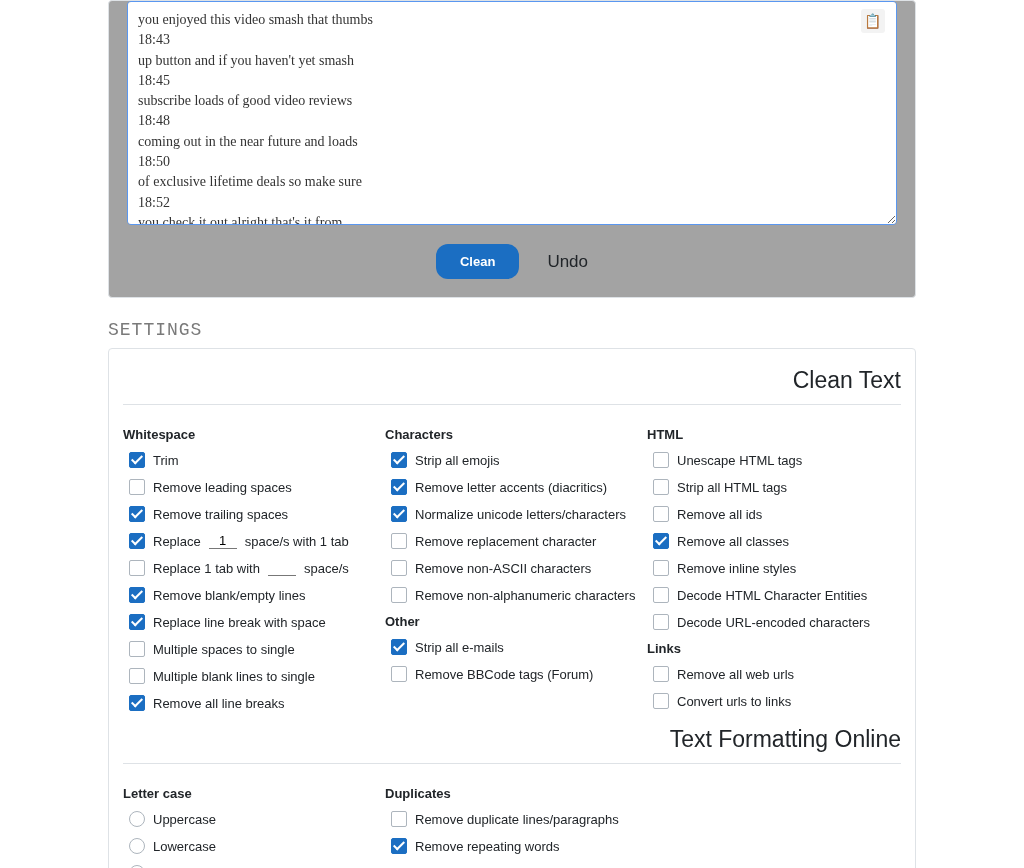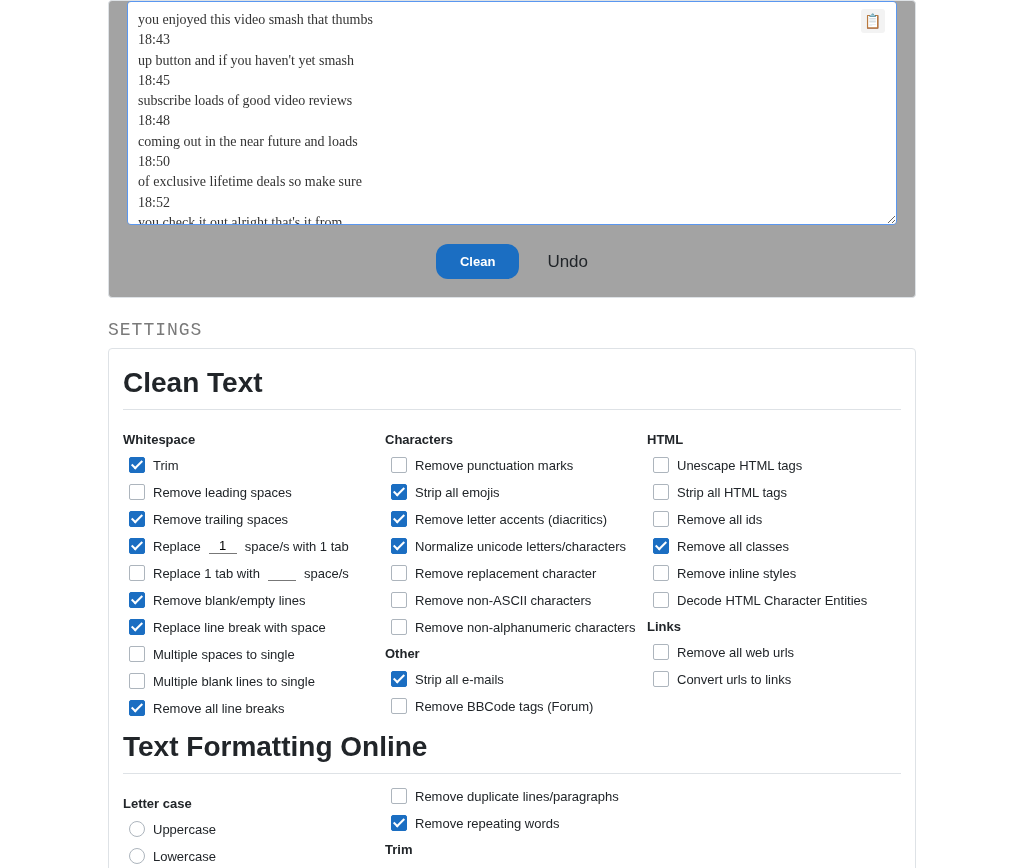--- a/index.html
+++ b/index.html
@@ -7,21 +7,21 @@
 .container { width: 1024px; margin: 0 auto; padding: 0 0 20px; }
 .card { border: 1px solid #dee2e6; border-radius: 4px; background: #a3a3a3; margin: 0 108px 0 108px; }
 .textarea-wrap { position: relative; padding: 0 0 16px; }
 textarea { width: calc(100% - 36px); margin: 0 18px; height: 224px; border: 1px solid #5a97f0; border-radius: 4px; padding: 8px 10px; font-family: Georgia, "Times New Roman", serif; font-size: 14px; color: #333; resize: both; outline: none; line-height: 1.45; overflow-y: scroll; }
 .paste-icon { position: absolute; top: 8px; right: 30px; width: 24px; height: 24px; background: #f3f3f3; border-radius: 3px; display: flex; align-items: center; justify-content: center; font-size: 14px; color: #666; cursor: pointer; }
 .button-row { display: flex; justify-content: center; gap: 28px; align-items: center; padding: 0 0 18px; }
 .btn-primary { background: #1b6ec2; color: #fff; border: none; border-radius: 12px; padding: 10px 24px; font-size: 13px; font-weight: 600; cursor: pointer; }
 .btn-link { background: none; border: none; color: #212529; font-size: 17px; cursor: pointer; }
 .settings-title { margin: 22px 0 8px 108px; font-size: 18px; font-weight: 300; color: #7a7a7a; letter-spacing: 1px; font-family: Liberation Mono, monospace; }
 .settings-card { border: 1px solid #dee2e6; border-radius: 4px; margin: 0 108px 0 108px; padding: 14px 14px 0; }
-.section-title { font-size: 28px; font-weight: 700; margin: 4px 0 10px; }
+.section-title { font-size: 23px; font-weight: 400; margin: 4px 0 10px; text-align: right; }
 hr { border: none; border-top: 1px solid #dee2e6; margin: 0 0 14px; }
 .cols { display: flex; gap: 8px; }
 .col { flex: 1; min-width: 0; }
 .group-label { font-weight: 700; font-size: 13px; margin: 8px 0 10px; }
 .opt { display: flex; align-items: center; gap: 8px; margin: 0 0 11px; font-size: 13px; color: #212529; }
 .opt label, .opt span { cursor: pointer; }
 input[type=checkbox] { appearance: none; width: 16px; height: 16px; border: 1px solid #adb5bd; border-radius: 2px; position: relative; cursor: pointer; margin-left: 6px; flex-shrink: 0; }
 input[type=checkbox]:checked { background: #1b6ec2; border-color: #1b6ec2; }
 input[type=checkbox]:checked::after { content: ""; position: absolute; left: 4px; top: 0px; width: 4px; height: 9px; border: solid #fff; border-width: 0 2px 2px 0; transform: rotate(45deg); }
 input[type=radio] { appearance: none; width: 16px; height: 16px; border: 1px solid #adb5bd; border-radius: 50%; position: relative; cursor: pointer; margin-left: 6px; flex-shrink: 0; }
@@ -109,24 +109,20 @@
           </div>
         <div class="opt">
             <input type="checkbox" checked="" style="">
             <span>Remove all line breaks</span>
           </div>
       </div>
 
       <div class="col">
         <div class="group-label">Characters</div>
         <div class="opt">
-            <input type="checkbox" style="">
-            <span>Remove punctuation marks</span>
-          </div>
-        <div class="opt">
             <input type="checkbox" checked="" style="">
             <span>Strip all emojis</span>
           </div>
         <div class="opt">
             <input type="checkbox" checked="" style="">
             <span>Remove letter accents (diacritics)</span>
           </div>
         <div class="opt">
             <input type="checkbox" checked="" style="">
             <span>Normalize unicode letters/characters</span>
@@ -173,20 +169,24 @@
             <input type="checkbox" checked="" style="">
             <span>Remove all classes</span>
           </div>
         <div class="opt">
             <input type="checkbox" style="">
             <span>Remove inline styles</span>
           </div>
         <div class="opt">
             <input type="checkbox" style="">
             <span>Decode HTML Character Entities</span>
+          </div>
+        <div class="opt">
+            <input type="checkbox" style="">
+            <span>Decode URL-encoded characters</span>
           </div>
 
         <div class="group-label">Links</div>
         <div class="opt">
             <input type="checkbox" style="">
             <span>Remove all web urls</span>
           </div>
         <div class="opt">
             <input type="checkbox" style="">
             <span>Convert urls to links</span>
@@ -209,20 +209,21 @@
             <span>Lowercase</span>
           </div>
         <div class="opt">
             <input type="radio" name="case" style="">
             <span>Sentence case</span>
           </div>
 
       </div>
 
       <div class="col">
+        <div class="group-label">Duplicates</div>
         <div class="opt">
             <input type="checkbox" style="">
             <span>Remove duplicate lines/paragraphs</span>
           </div>
         <div class="opt">
             <input type="checkbox" checked="" style="">
             <span>Remove repeating words</span>
           </div>
 
         <div class="group-label">Trim</div>

